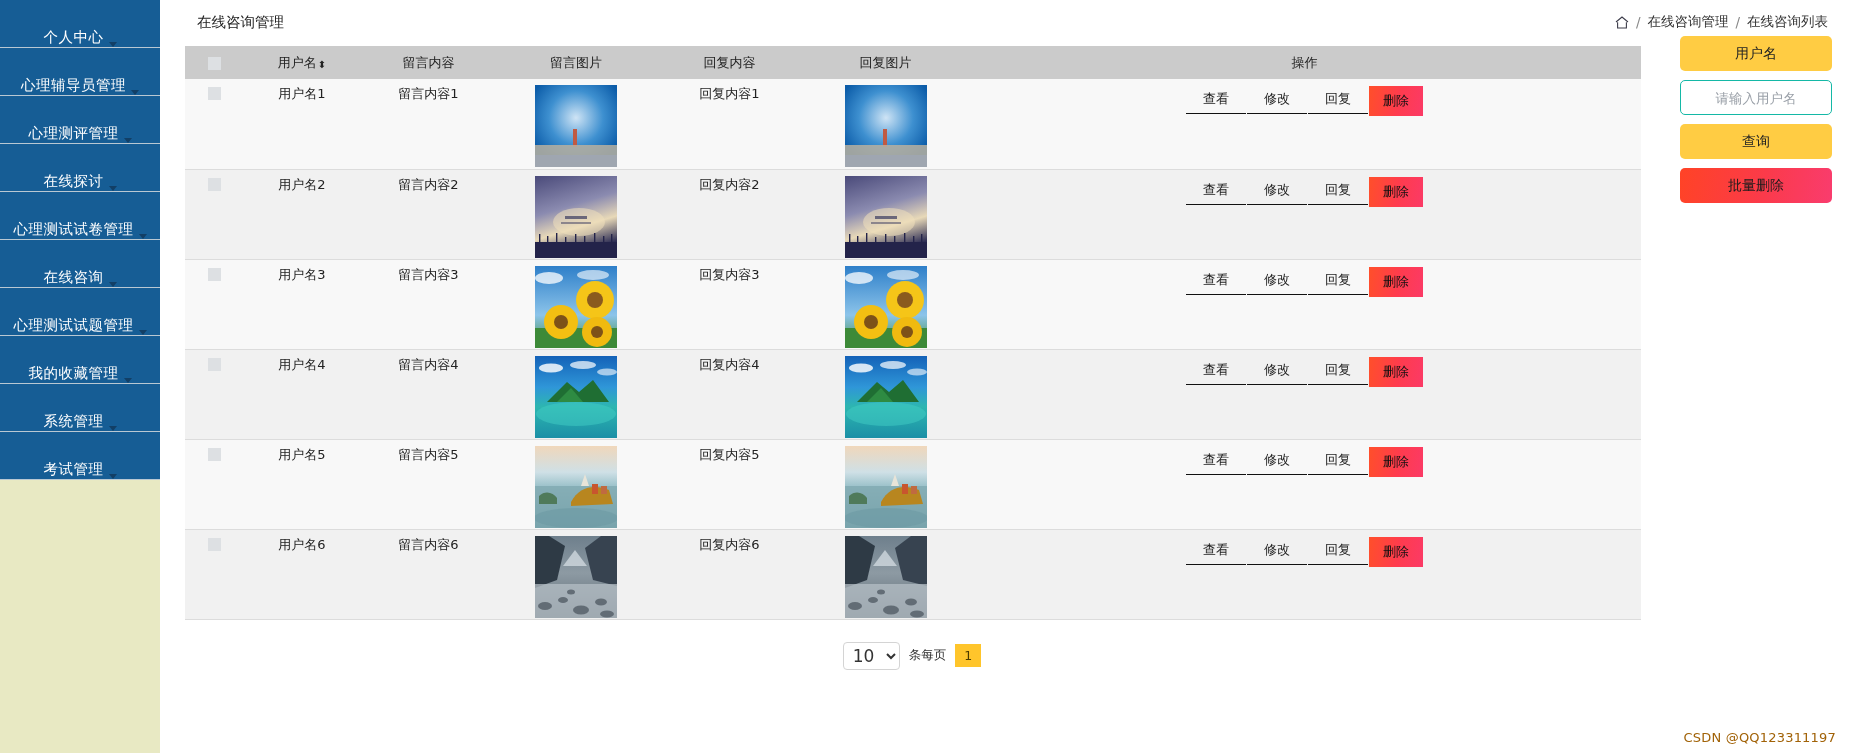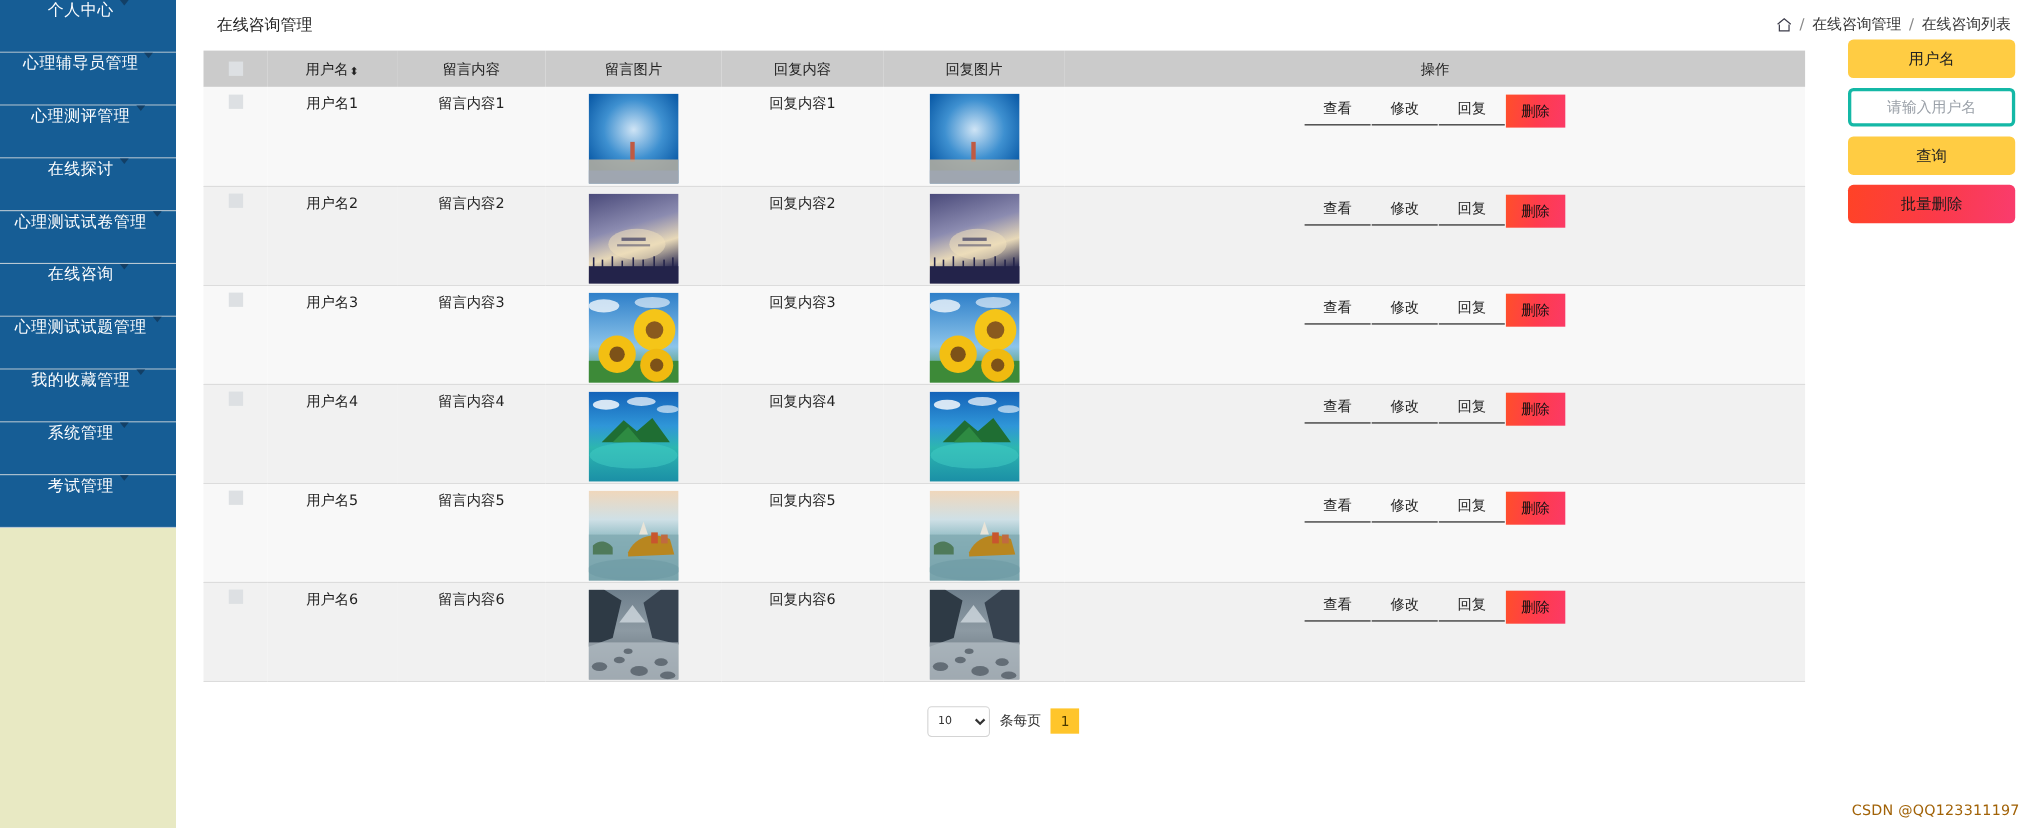--- a/index.html
+++ b/index.html
@@ -17,21 +17,21 @@
     background: #e3efe8;
     flex: 0 0 160px;
     position: relative;
   }
   .sidebar-menu { width: 160px; }
   .side-item {
     height: 48px;
     background: #165d95;
     color: #ffffff;
     display: flex;
-    align-items: flex-start;
+    align-items: flex-end;
     justify-content: center;
     font-size: 14.5px;
     letter-spacing: 0.5px;
     border-bottom: 1px solid #b9c8d3;
     position: relative;
     cursor: pointer;
     white-space: nowrap;
   }
   .side-item .caret {
     display: inline-block;
@@ -175,21 +175,21 @@
     gap: 9px;
     width: 1456px;
     font-size: 13px;
     color: #333;
   }
   .pager select {
     width: 57px; height: 28px;
     border: 1px solid #d4d4d4;
     border-radius: 4px;
     background: #fff;
-    font-size: 10px;
+    font-size: 17px;
     color: #333;
     padding-left: 5px;
     font-family: inherit;
     cursor: pointer;
   }
   .pager .per-label { font-size: 12.5px; color: #333; }
   .page-num {
     background: #ffc52b;
     color: #4a3a00;
     font-size: 12.5px;
@@ -215,21 +215,21 @@
     border: 0;
     border-radius: 5px;
     font-size: 14px;
     color: #222;
     cursor: pointer;
     font-family: inherit;
     display: flex; align-items: center; justify-content: center;
   }
   .panel-input {
     height: 35px;
-    border: 3px solid #14b8a6;
+    border: 1px solid #14b8a6;
     border-radius: 5px;
     background: #fff;
     font-size: 13.5px;
     color: #0369a1;
     text-align: center;
     font-family: inherit;
     width: 100%;
   }
   .panel-input::placeholder { color: #9aa0a8; opacity: 1; }
   .red-btn {

